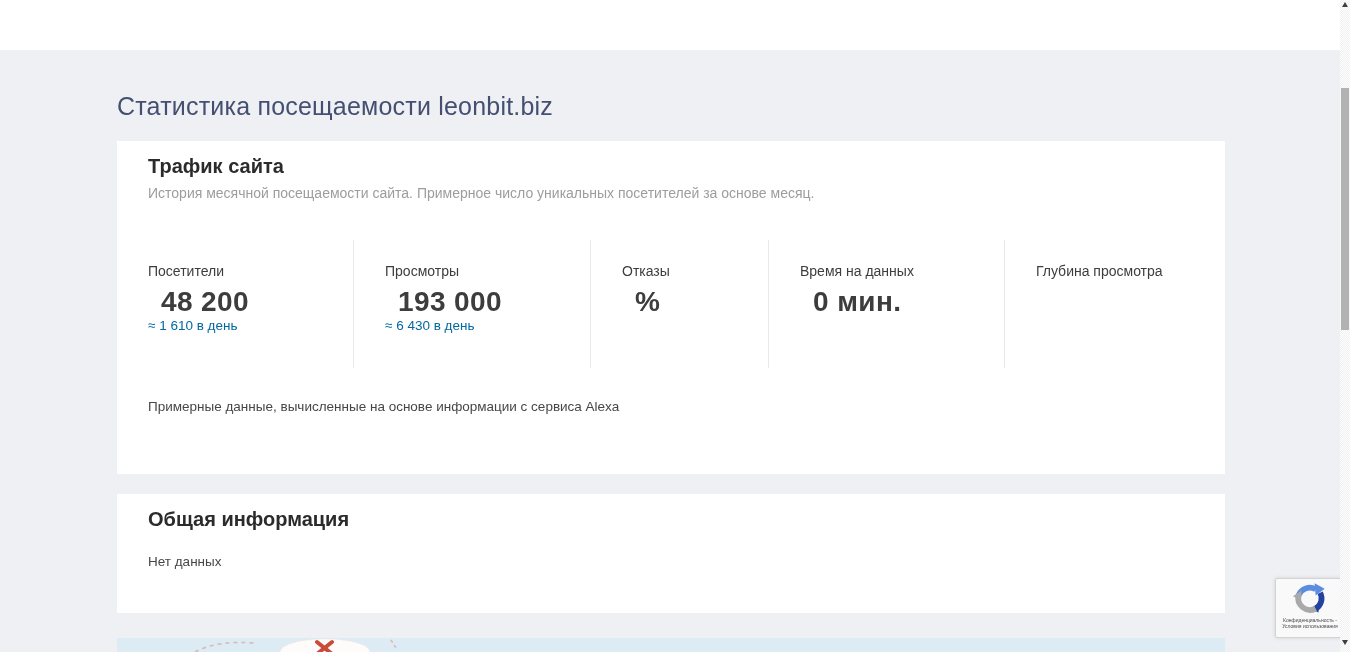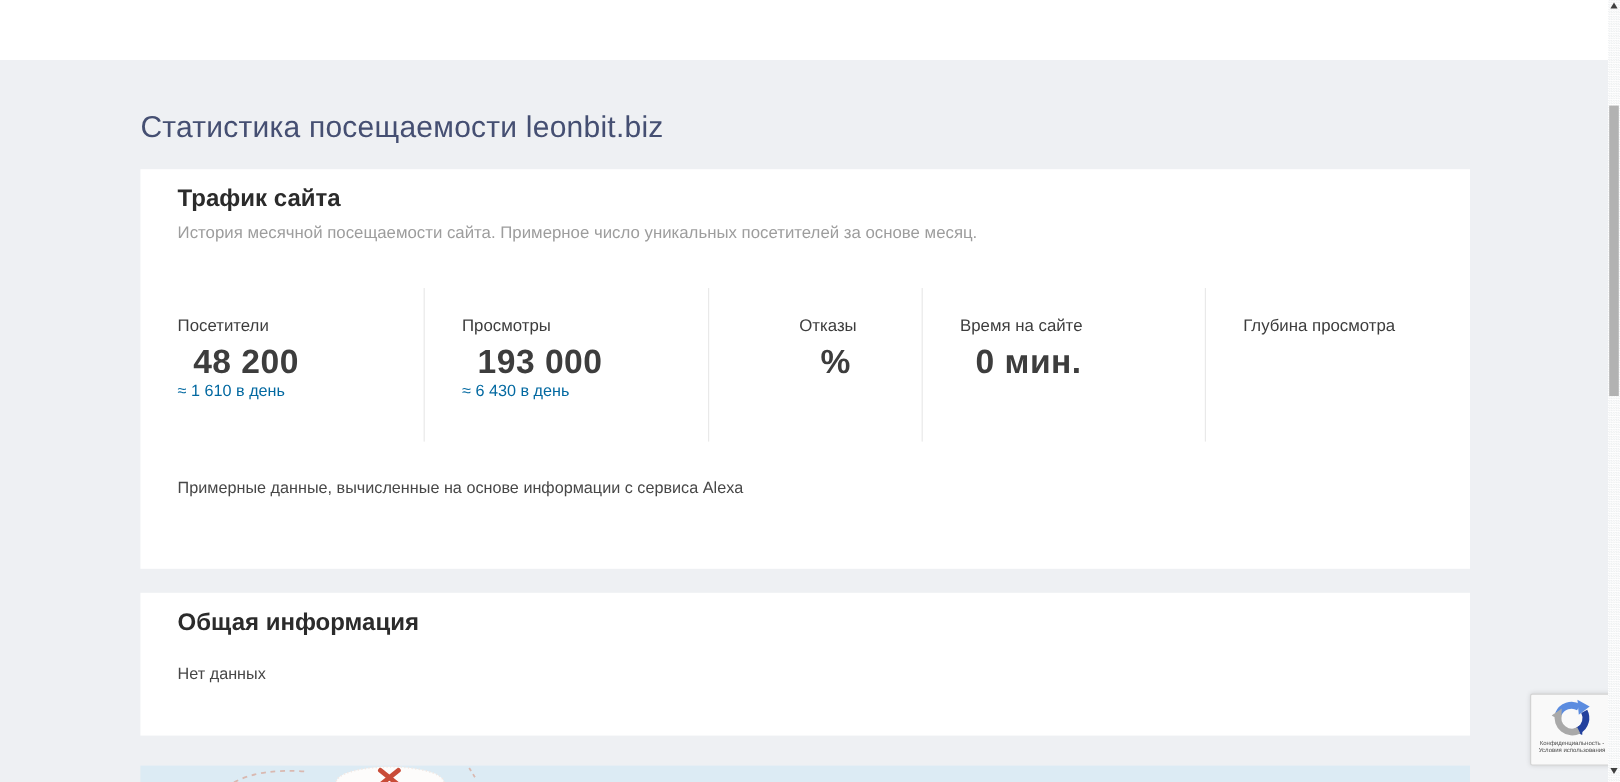--- a/index.html
+++ b/index.html
@@ -32,21 +32,21 @@
   .stats-row{
     position:absolute;left:0;top:99px;width:1108px;height:128px;
     display:flex;box-sizing:border-box;
   }
   .stat-col{
     box-sizing:border-box;padding:23px 10px 0 31px;height:128px;
   }
   .stat-col + .stat-col{border-left:1px solid #e9e9e9;}
   .stat-col.c1{width:236px;}
   .stat-col.c2{width:237px;}
-  .stat-col.c3{width:178px;text-align:center;}
+  .stat-col.c3{width:178px;}
   .stat-col.c4{width:236px;}
   .stat-col.c5{flex:1;}
   .stat-label{font-size:14px;color:#3d3d3d;}
   .stat-value{
     font-size:28px;font-weight:700;color:#3d3d3d;margin-top:7px;letter-spacing:.4px;margin-left:13px;
   }
   .stat-sub{font-size:13.5px;color:#0369a1;}
   .card-footnote{
     position:absolute;left:31px;top:258px;margin:0;
     font-size:13.5px;color:#474747;
@@ -110,21 +110,21 @@
       <div class="stat-label">Просмотры</div>
       <div class="stat-value">193 000</div>
       <div class="stat-sub">≈ 6 430 в день</div>
     </div>
     <div class="stat-col c3">
       <div class="stat-label">Отказы</div>
       <div class="stat-value">%</div>
       <div class="stat-sub"></div>
     </div>
     <div class="stat-col c4">
-      <div class="stat-label">Время на сайте</div>
+      <div class="stat-label">Время на данных</div>
       <div class="stat-value">0 мин.</div>
       <div class="stat-sub"></div>
     </div>
     <div class="stat-col c5">
       <div class="stat-label">Глубина просмотра</div>
       <div class="stat-value"></div>
       <div class="stat-sub"></div>
     </div>
   </div>
 

